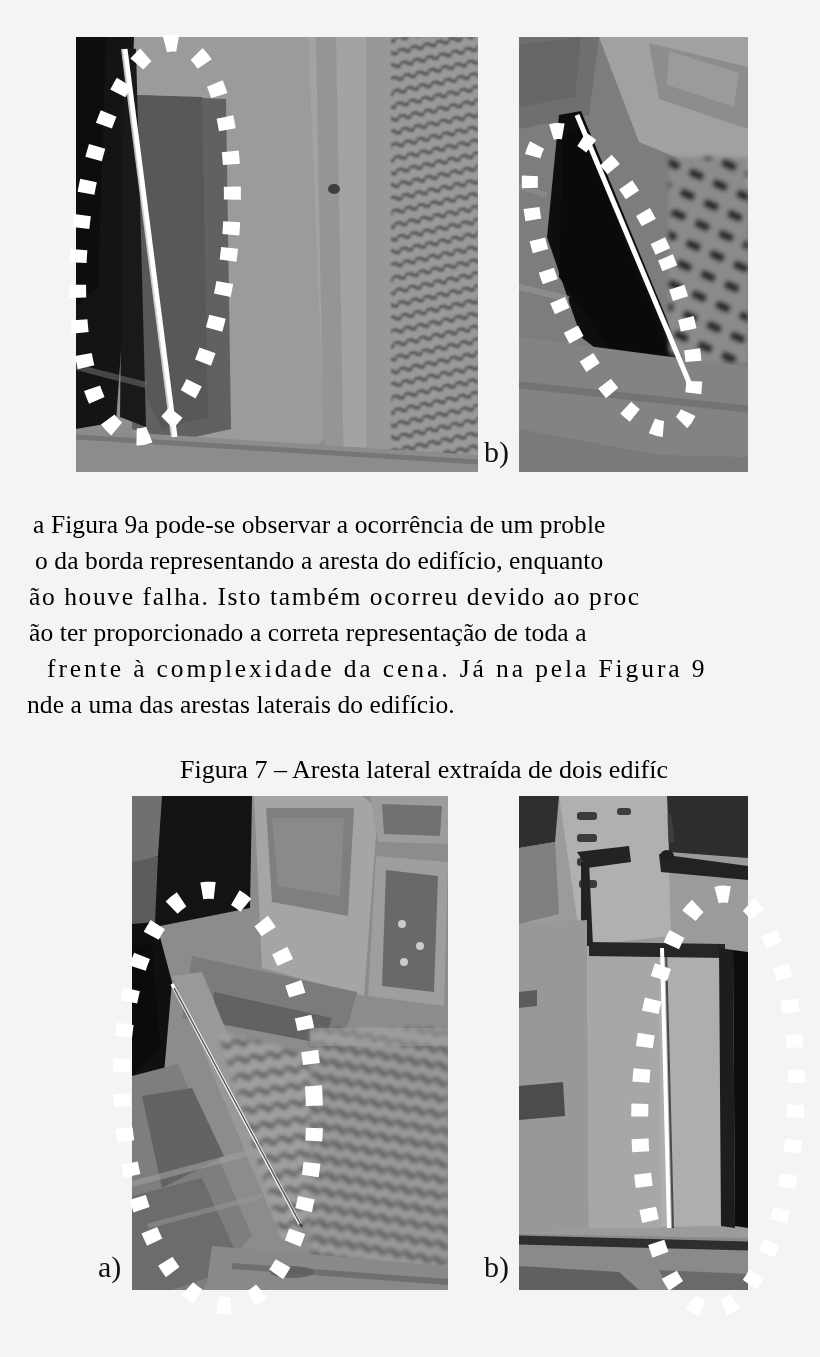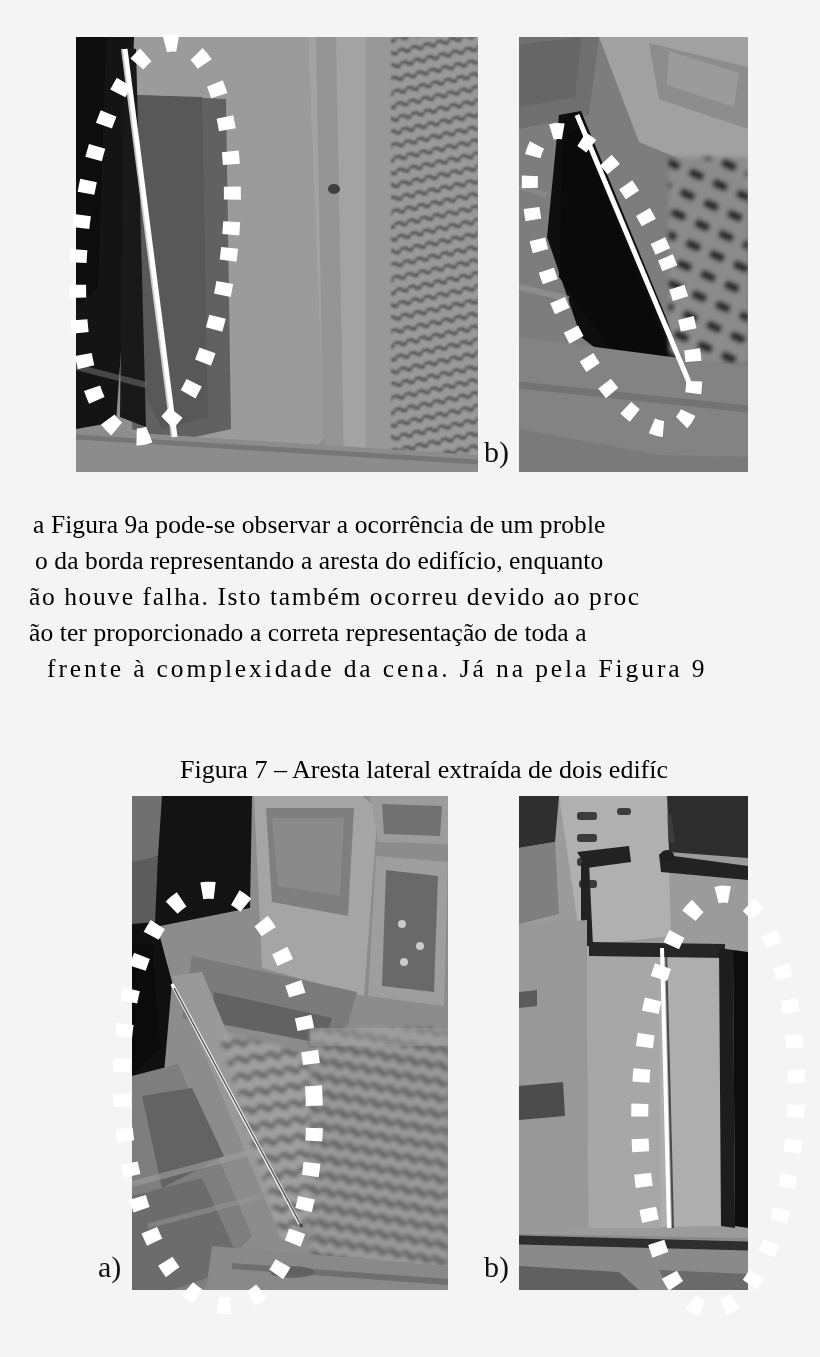--- a/index.html
+++ b/index.html
@@ -204,20 +204,21 @@
 </div>
 
 <div class="panel-label" style="left:484px; top:437px;">b)</div>
 
 <div id="body-text">
   <div class="tline" style="left:33px; top:0px;">a Figura 9a pode-se observar a ocorrência de um proble</div>
   <div class="tline" style="left:27px; top:36px;margin-left:8px;">o da borda representando a aresta do edifício, enquanto</div>
   <div class="tline" style="left:29px; top:108px;">ão ter proporcionado a correta representação de toda a</div>
   <div class="tline" style="left:29px; top:72px; letter-spacing:1.6px;">ão houve falha. Isto também ocorreu devido ao proc</div>
   <div class="tline" style="left:47px; top:144px; letter-spacing:2.9px;font-family:Liberation Serif, serif;">frente à complexidade da cena. Já na pela Figura 9</div>
+  <div class="tline" style="left:27px; top:180px;">nde a uma das arestas laterais do edifício.</div>
 </div>
 
 <div id="figure-caption">
   <div class="cap">Figura 7 – Aresta lateral extraída de dois edifíc</div>
 </div>
 
 <div class="panel" id="panel-bottom-left" style="left:132px; top:796px; width:316px; height:494px;">
 
   <svg class="scene-svg" viewBox="0 0 316 494" preserveAspectRatio="none">
     <defs>

